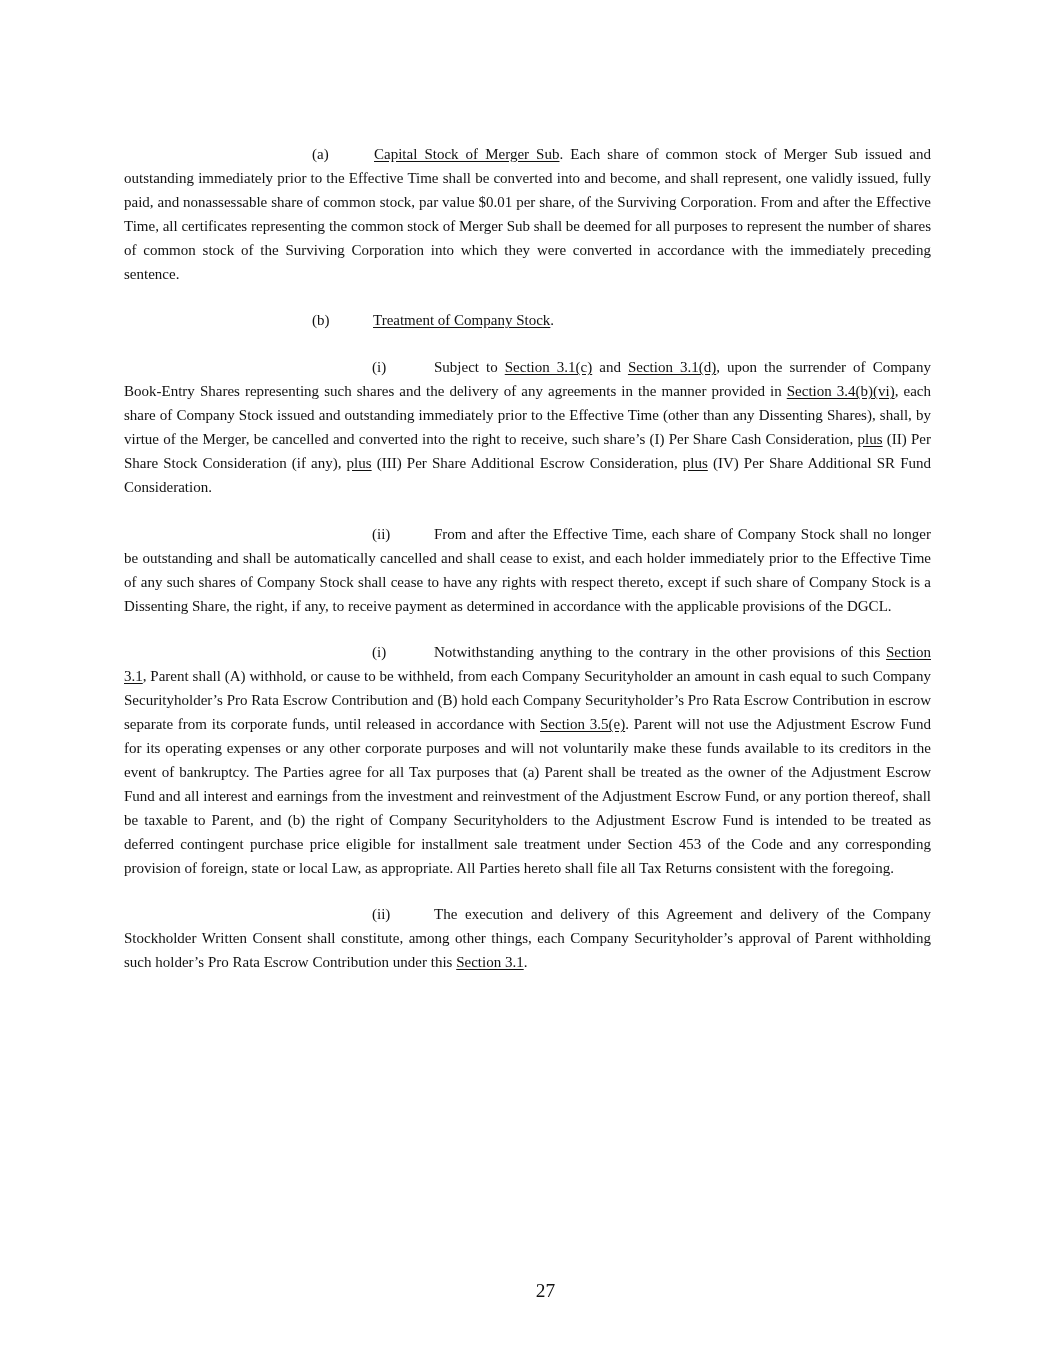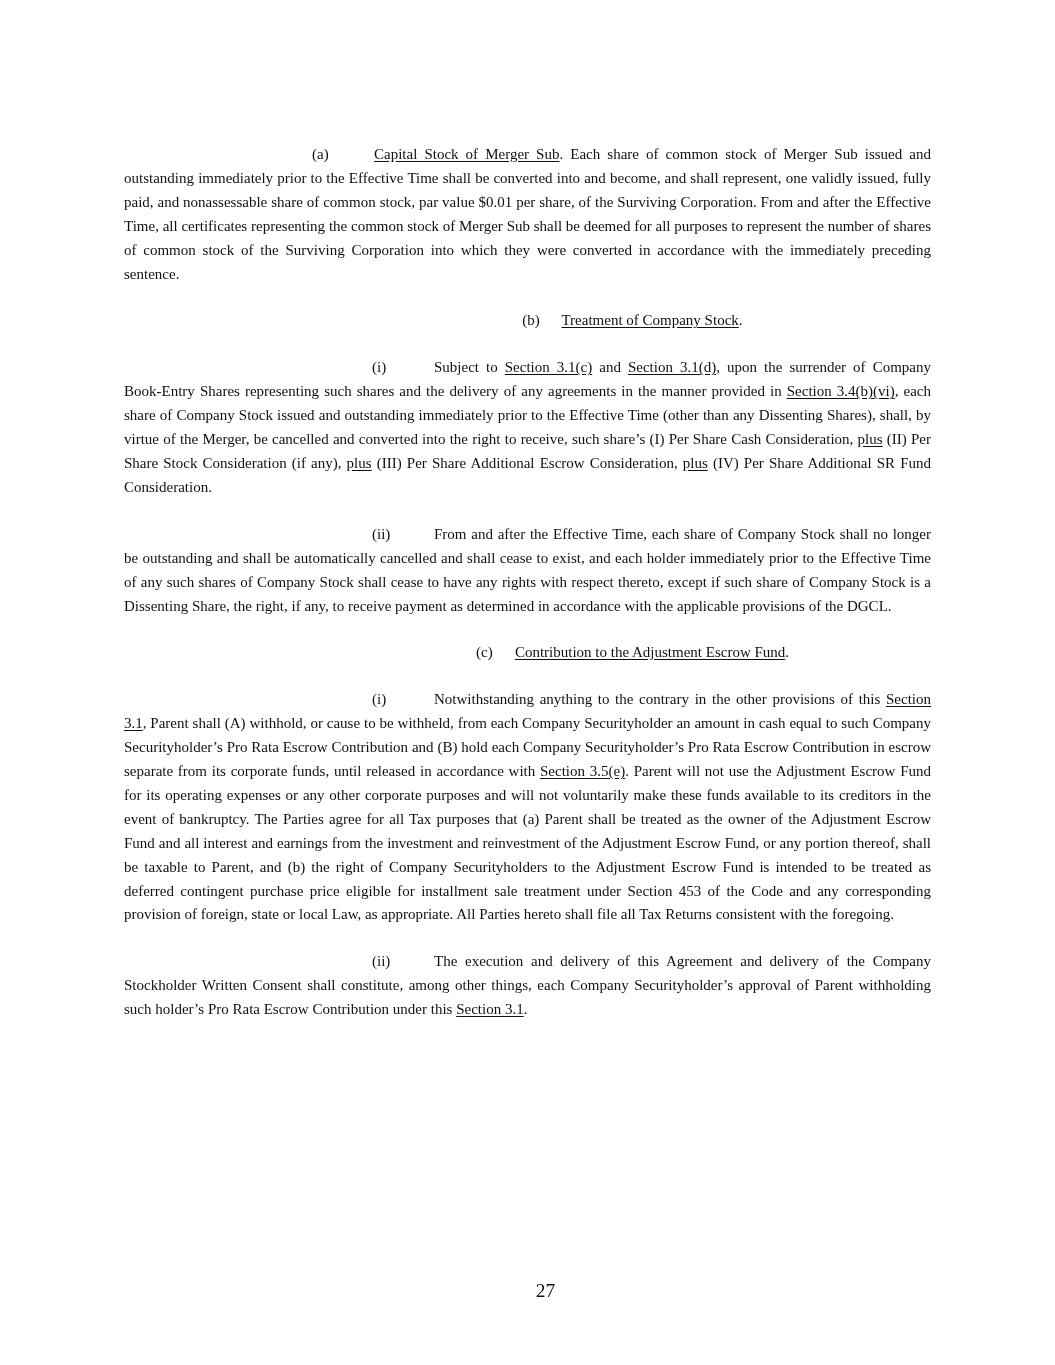--- a/index.html
+++ b/index.html
@@ -5,21 +5,21 @@
     html, body { margin: 0; padding: 0; background: #ffffff; }
     body { width: 1055px; height: 1365px; position: relative; overflow: hidden; }
     .page {
       position: absolute; left: 124px; top: 124px; width: 807px;
       font-family: Liberation Serif, serif; font-size: 15px; line-height: 23.9px;
       color: #111111;
       margin-top: 19px;
     }
     .para { text-align: justify; margin: 0; }
     .sp-a { margin-bottom: 23px; }
-    .heading { margin: 0 0 23px 0; padding-left: 188px; white-space: nowrap; text-align: center; }
+    .heading { margin: 0 0 23px 0; padding-left: 188px; white-space: nowrap; }
     .heading .num { display: inline-block; width: 61px; }
     .first-line-l1 { text-indent: 188px; }
     .first-line-l2 { text-indent: 248px; }
     .num-inline { display: inline-block; text-indent: 0; width: 62px; }
     .u { text-decoration: underline; text-underline-offset: 2px; }
     .page-number {
       position: absolute; left: 0; right: 0; top: 1280px; text-align: center;
       font-family: "Liberation Serif", serif; font-size: 19.4px; color: #111111; margin-left: 36px;
     }
   </style>
@@ -29,21 +29,20 @@
 <div class="page">
 
   <p class="para first-line-l1 sp-a"><span class="num-inline">(a)</span><span class="u">Capital Stock of Merger Sub</span><span>.  Each share of common stock of Merger Sub issued and outstanding immediately prior to the Effective Time shall be converted into and become, and shall represent, one validly issued, fully paid, and nonassessable share of common stock, par value $0.01 per share, of the Surviving Corporation.  From and after the Effective Time, all certificates representing the common stock of Merger Sub shall be deemed for all purposes to represent the number of shares of common stock of the Surviving Corporation into which they were converted in accordance with the immediately preceding sentence.</span></p>
 
   <p class="heading"><span class="num">(b)</span><span class="u">Treatment of Company Stock</span><span>.</span></p>
 
   <p class="para first-line-l2 sp-a"><span class="num-inline">(i)</span><span>Subject to </span><span class="u">Section 3.1(c)</span><span> and </span><span class="u">Section 3.1(d)</span><span>, upon the surrender of Company Book-Entry Shares representing such shares and the delivery of any agreements in the manner provided in </span><span class="u">Section 3.4(b)(vi)</span><span>, each share of Company Stock issued and outstanding immediately prior to the Effective Time (other than any Dissenting Shares), shall, by virtue of the Merger, be cancelled and converted into the right to receive, such share’s (I) Per Share Cash Consideration, </span><span class="u">plus</span><span> (II) Per Share Stock Consideration (if any), </span><span class="u">plus</span><span> (III) Per Share Additional Escrow Consideration, </span><span class="u">plus</span><span> (IV) Per Share Additional SR Fund Consideration.</span></p>
 
   <p class="para first-line-l2 sp-a"><span class="num-inline">(ii)</span><span>From and after the Effective Time, each share of Company Stock shall no longer be outstanding and shall be automatically cancelled and shall cease to exist, and each holder immediately prior to the Effective Time of any such shares of Company Stock shall cease to have any rights with respect thereto, except if such share of Company Stock is a Dissenting Share, the right, if any, to receive payment as determined in accordance with the applicable provisions of the DGCL.</span></p>
 
-  <p class="heading"><span class="num">(c)</span><span class="u">Contribution to the Adjustment Escrow Fund</span><span>.</span></p>
 
   <p class="para first-line-l2 sp-a"><span class="num-inline">(i)</span><span>Notwithstanding anything to the contrary in the other provisions of this </span><span class="u">Section 3.1</span><span>, Parent shall (A) withhold, or cause to be withheld, from each Company Securityholder an amount in cash equal to such Company Securityholder’s Pro Rata Escrow Contribution and (B) hold each Company Securityholder’s Pro Rata Escrow Contribution in escrow separate from its corporate funds, until released in accordance with </span><span class="u">Section 3.5(e)</span><span>. Parent will not use the Adjustment Escrow Fund for its operating expenses or any other corporate purposes and will not voluntarily make these funds available to its creditors in the event of bankruptcy.  The Parties agree for all Tax purposes that (a) Parent shall be treated as the owner of the Adjustment Escrow Fund and all interest and earnings from the investment and reinvestment of the Adjustment Escrow Fund, or any portion thereof, shall be taxable to Parent, and (b) the right of Company Securityholders to the Adjustment Escrow Fund is intended to be treated as deferred contingent purchase price eligible for installment sale treatment under Section 453 of the Code and any corresponding provision of foreign, state or local Law, as appropriate.  All Parties hereto shall file all Tax Returns consistent with the foregoing.</span></p>
 
   <p class="para first-line-l2"><span class="num-inline">(ii)</span><span>The execution and delivery of this Agreement and delivery of the Company Stockholder Written Consent shall constitute, among other things, each Company Securityholder’s approval of Parent withholding such holder’s Pro Rata Escrow Contribution under this </span><span class="u">Section 3.1</span><span>.</span></p>
 
 </div>
 
 <div class="page-number">27</div>
 
 </body></html>

